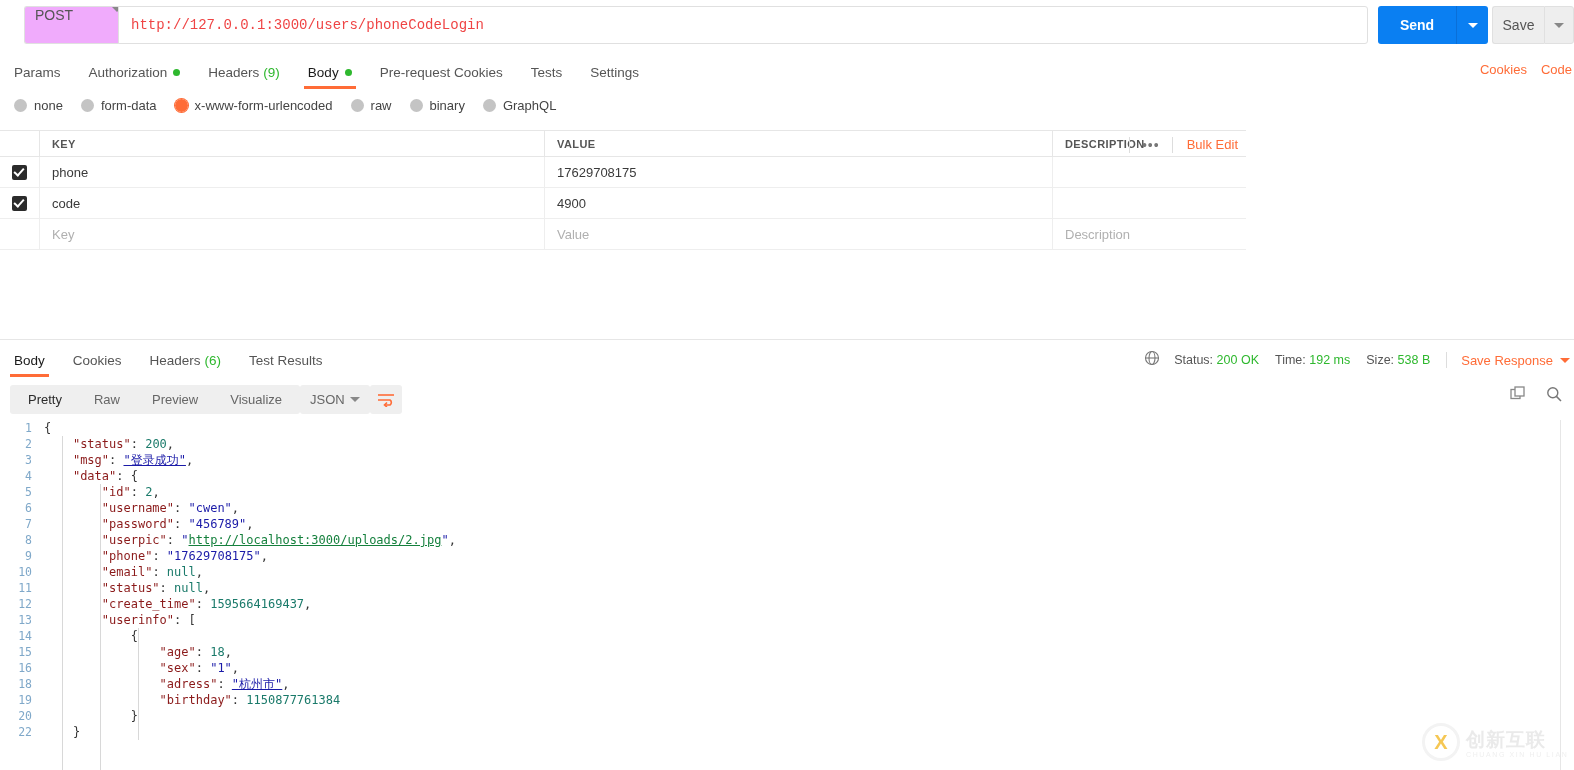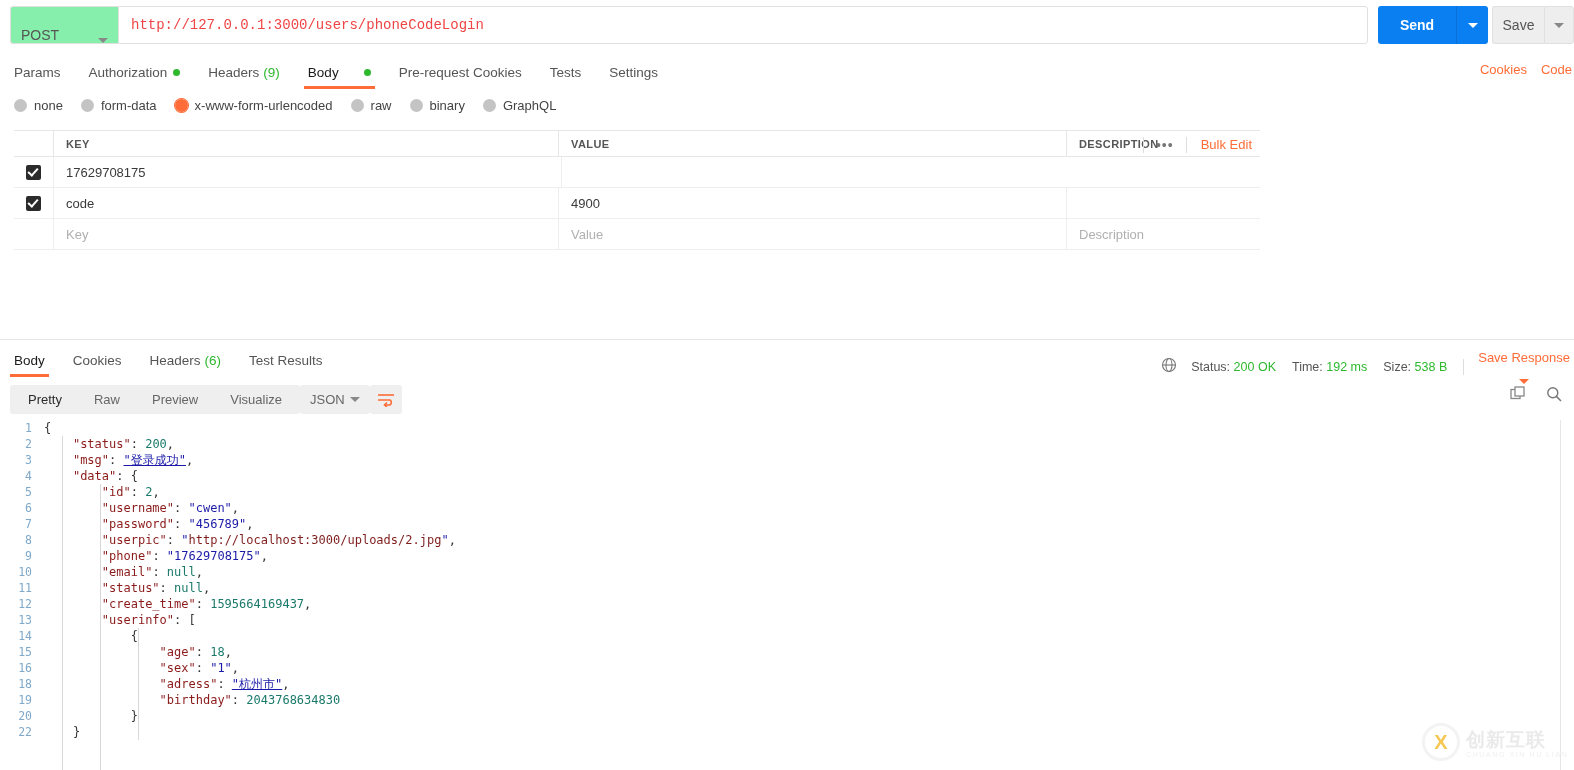--- a/index.html
+++ b/index.html
@@ -8,23 +8,23 @@
     width: 1574px; height: 770px;
     background: #fff;
     font-family: "Liberation Sans", sans-serif;
     overflow: hidden;
   }
   #app { position: relative; width: 1574px; height: 770px; }
 
   
   .urlbar { position: absolute; left: 0; top: 0; width: 1574px; height: 52px; }
   .method-box {
-    position: absolute; left: 10px; top: 6px; width: 108px; height: 38px;
-    background: #86efac; border: 1px solid #e0e0e0; border-right: none;
-    border-radius: 3px 0 0 3px; display: flex; align-items: flex-end;
+    position: absolute; left: 24px; top: 6px; width: 108px; height: 38px;
+    background: #f0abfc; border: 1px solid #e0e0e0; border-right: none;
+    border-radius: 3px 0 0 3px; display: flex; align-items: flex-start;
     padding: 0 10px; cursor: pointer;
   }
   .method-label { font-size: 14px; color: #555; flex: 1; }
   .caret-dn {
     width: 0; height: 0; border-left: 5px solid transparent;
     border-right: 5px solid transparent; border-top: 5px solid #888;
   }
   .url-input-wrap {
     position: absolute; left: 118px; top: 6px; width: 1250px; height: 38px;
     background: #fff; border: 1px solid #e0e0e0; border-radius: 0 3px 3px 0;
@@ -58,21 +58,21 @@
     justify-content: center; cursor: pointer;
   }
 
   
   .req-tabs { position: absolute; left: 0; top: 58px; height: 30px; display: flex; }
   .rtab {
     font-size: 13.5px; color: #555; padding: 0 14px; height: 28px;
     display: flex; align-items: center; cursor: pointer; position: relative;
     white-space: nowrap;
   }
-  .rtab.active { color: #1a1a1a; gap: 19px; }
+  .rtab.active { color: #1a1a1a; }
   .rtab.active::after {
     content: ""; position: absolute; left: 10px; right: 10px; bottom: -3px;
     height: 3px; background: #ff6c37;
   }
   .dot-green {
     width: 7px; height: 7px; border-radius: 50%; background: #2eb82e;
     margin-left: 6px; display: inline-block;
   }
   .count-green { color: #2eb82e; margin-left: 4px; }
 
@@ -90,21 +90,21 @@
     background: #fff; border: 3px solid #fff; box-shadow: 0 0 0 1px #ff6c37;
     position: relative;
   }
   .radio-circle.sel::after {
     content: ""; position: absolute; left: -3px; top: -3px;
     width: 13px; height: 13px; border-radius: 50%; background: #ff6c37;
   }
   .radio-label { font-size: 13px; color: #444; }
 
   
-  .kv-table { position: absolute; left: 0; top: 130px; width: 1246px; margin-left: 14px; }
+  .kv-table { position: absolute; left: 0; top: 130px; width: 1246px; }
   .kv-head {
     height: 27px; border-top: 1px solid #e6e6e6; border-bottom: 1px solid #e6e6e6;
     display: flex; align-items: center; position: relative; background: #fff;
   }
   .kv-row {
     height: 31px; border-bottom: 1px solid #eeeeee; display: flex;
     align-items: center; position: relative;
   }
   .c-check { width: 40px; height: 100%; display: flex; align-items: center; justify-content: center; border-right: 1px solid #eeeeee; }
   .c-key   { width: 505px; height: 100%; display: flex; align-items: center; padding-left: 12px; border-right: 1px solid #eeeeee; }
@@ -132,21 +132,21 @@
 
   
   .pane-div { position: absolute; left: 0; top: 339px; width: 1574px; height: 1px; background: #e6e6e6; }
 
   
   .res-tabs { position: absolute; left: 0; top: 346px; height: 28px; display: flex; }
   .res-meta { position: absolute; right: 4px; top: 350px; display: flex; align-items: center; gap: 0; }
   .meta-item { font-size: 12.5px; color: #555; margin-right: 16px; white-space: nowrap; }
   .meta-val { color: #2eb82e; }
   .globe { margin-right: 14px; }
-  .save-resp { font-size: 13px; color: #ff6c37; display: flex; align-items: center; gap: 14px; cursor: pointer; padding-left: 14px; flex-direction: column; }
+  .save-resp { font-size: 13px; color: #ff6c37; display: flex; align-items: center; gap: 7px; cursor: pointer; padding-left: 14px; }
   .save-resp .caret-dn { border-top-color: #ff6c37; }
 
   
   .res-toolbar { position: absolute; left: 10px; top: 385px; display: flex; align-items: center; }
   .seg-group {
     background: #efefef; border-radius: 3px; height: 29px; display: flex;
     align-items: center; padding: 0 2px;
   }
   .seg {
     font-size: 13px; color: #666; padding: 0 16px; height: 25px;
@@ -178,21 +178,21 @@
   }
   .code-txt {
     font-family: "DejaVu Sans Mono", monospace; font-size: 12px;
     line-height: 16px; color: #333; white-space: pre;
   }
   .tk-key { color: #8b1a1a; }
   .tk-str { color: #1a1aa8; }
   .tk-num { color: #1a7a6a; }
   .tk-nul { color: #1a7a6a; }
   .tk-pun { color: #333; }
-  .tk-url { color: #7f1d1d; }
+  .tk-url { color: #15803d; text-decoration: underline; }
   .tk-cjk { color: #1a1aa8; text-decoration: underline; }
   .guide {
     position: absolute; width: 1px; background: #d8d8d8; top: 0; bottom: 0;
   }
 
   
   .scroll-track {
     position: absolute; right: 0; top: 420px; width: 13px; height: 350px;
     background: #fff;
   }
@@ -313,20 +313,23 @@
         <span class="dots">•••</span>
         <span class="vsep"></span>
         <span class="bulk">Bulk Edit</span>
       </div>
     </div>
 
     <div class="kv-row">
       <div class="c-check">
         <span class="cbox"></span>
       </div>
+      <div class="c-key">
+        <span class="cell-text">phone</span>
+      </div>
       <div class="c-val">
         <span class="cell-text">17629708175</span>
       </div>
       <div class="c-desc">
         <span class="cell-text"></span>
       </div>
     </div>
 
     <div class="kv-row">
       <div class="c-check">
@@ -505,21 +508,21 @@
         <div class="code-line">
           <span class="ln">16</span>
           <span class="code-txt">                <span class="tk-key">"sex"</span><span class="tk-pun">: </span><span class="tk-str">"1"</span><span class="tk-pun">,</span></span>
         </div>
         <div class="code-line">
           <span class="ln">18</span>
           <span class="code-txt">                <span class="tk-key">"adress"</span><span class="tk-pun">: </span><span class="tk-cjk">"杭州市"</span><span class="tk-pun">,</span></span>
         </div>
         <div class="code-line">
           <span class="ln">19</span>
-          <span class="code-txt">                <span class="tk-key">"birthday"</span><span class="tk-pun">: </span><span class="tk-num">2043768634830</span></span>
+          <span class="code-txt">                <span class="tk-key">"birthday"</span><span class="tk-pun">: </span><span class="tk-num">1150877761384</span></span>
         </div>
         <div class="code-line">
           <span class="ln">20</span>
           <span class="code-txt">            <span class="tk-pun">}</span></span>
         </div>
         <div class="code-line">
           <span class="ln">22</span>
           <span class="code-txt">    <span class="tk-pun">}</span></span>
         </div>
       </div>

